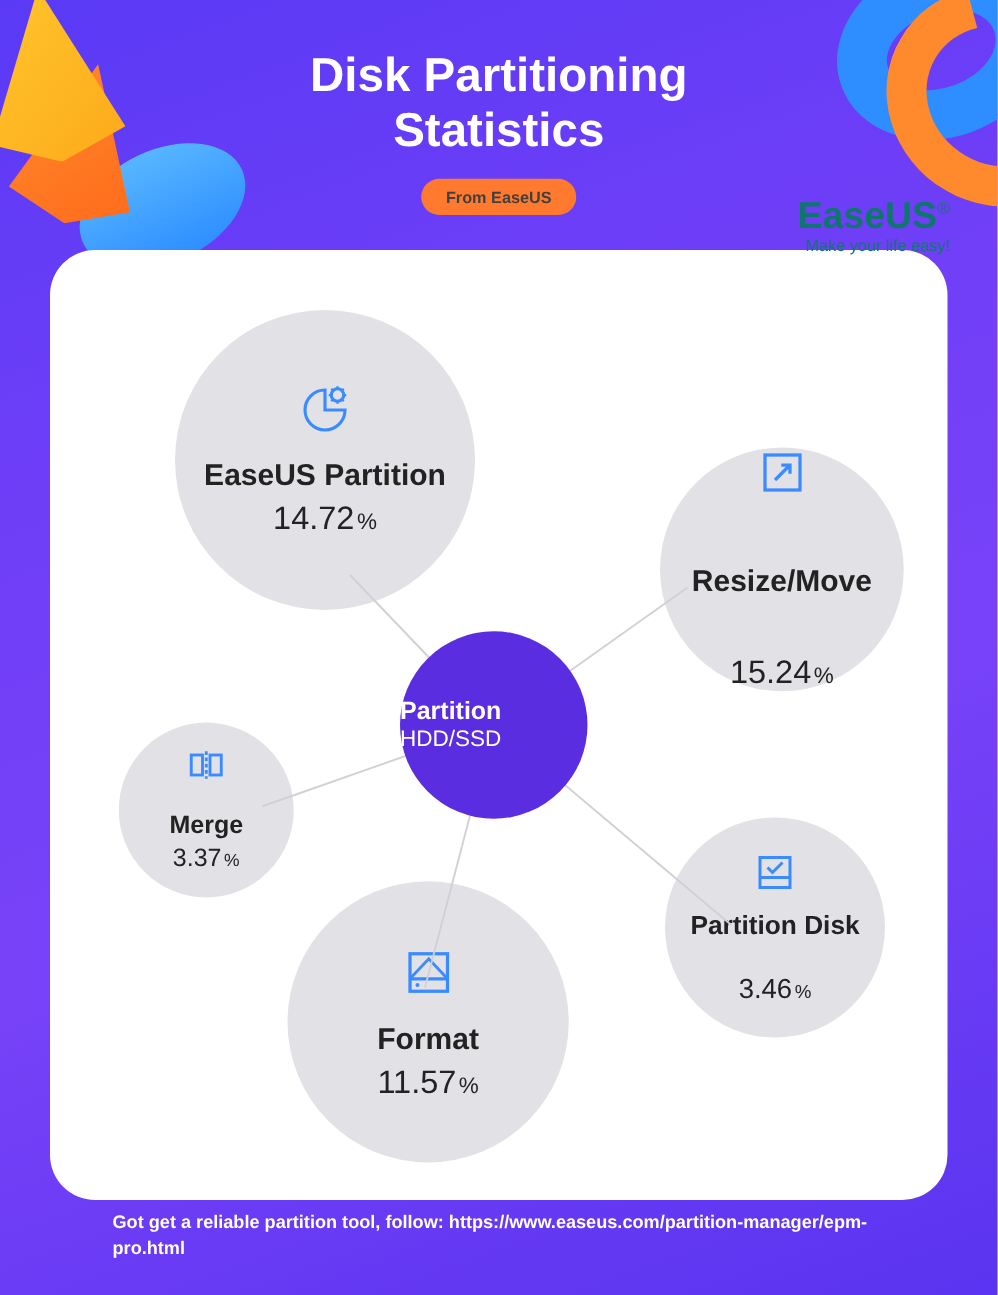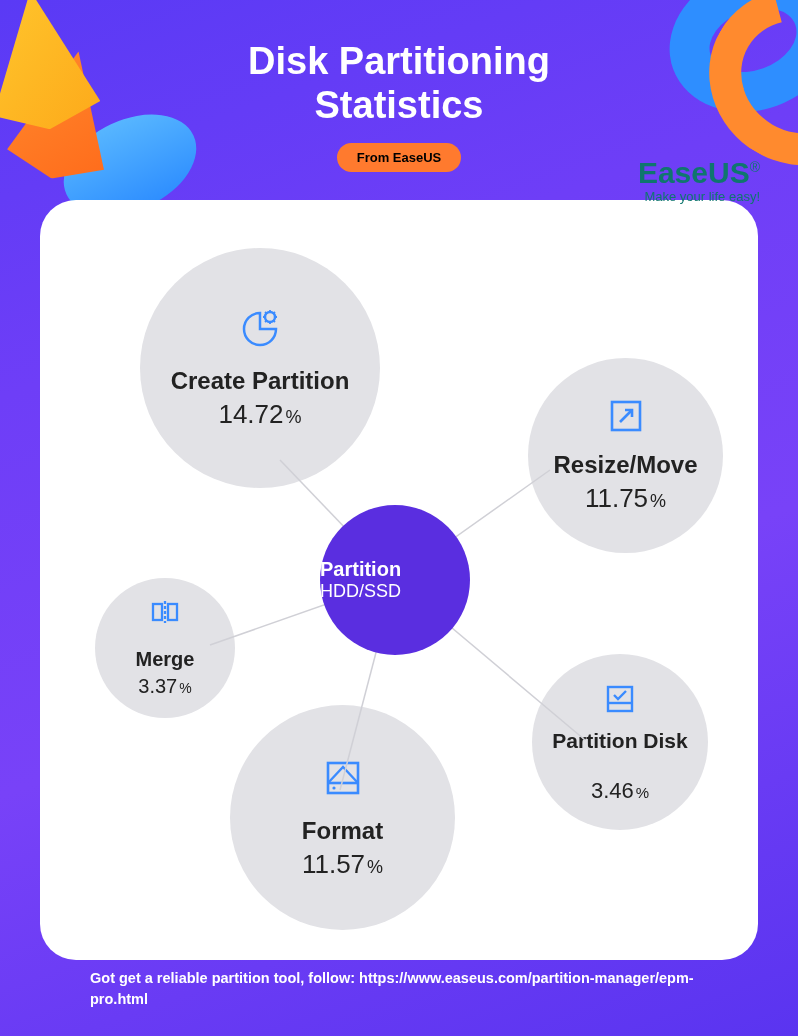--- a/index.html
+++ b/index.html
@@ -78,21 +78,21 @@
     color: #fff;
     font-size: 38px;
     font-weight: 800;
     line-height: 1.15;
   }
   .badge {
     display: inline-block;
     margin-top: 16px;
     padding: 7px 20px;
     background: #ff7a2e;
-    color: #000000;
+    color: #404040;
     font-size: 13px;
     font-weight: 600;
     border-radius: 20px;
   }
 
   .brand {
     position: absolute;
     top: 156px;
     right: 38px;
     text-align: right;
@@ -123,21 +123,21 @@
     align-items: center;
     justify-content: center;
     text-align: center;
     color: #222;
   }
   .node-label { font-weight: 800; font-size: 24px; }
   .node-value { font-size: 26px; margin-top: 4px; font-weight: 400;}
   .node-value .pct { font-size: 18px; margin-left: 2px; }
 
   .node-create { width: 240px; height: 240px; top: 48px; left: 100px; }
-  .node-resize { width: 195px; height: 195px; top: 158px; right: 35px; }
+  .node-resize { width: 195px; height: 195px; top: 158px; right: 35px; gap: 38px; }
   .node-merge  { width: 140px; height: 140px; top: 378px; left: 55px; }
   .node-merge .node-label { font-size: 20px; margin-top: 12px; }
   .node-merge .node-value { font-size: 20px; }
   .node-merge .node-value .pct { font-size: 14px; }
   .node-format { width: 225px; height: 225px; bottom: 30px; left: 190px; }
   .node-pdisk  { width: 176px; height: 176px; bottom: 130px; right: 50px; }
   .node-pdisk .node-label { font-size: 21px; }
   .node-pdisk .node-value { font-size: 22px; margin-top: 25px; }
   .node-pdisk .node-value .pct { font-size: 15px; }
 
@@ -219,34 +219,34 @@
   </svg>
 
   <div class="node node-create">
     <div class="icon">
       <svg width="44" height="44" viewBox="0 0 44 44" fill="none" stroke="#3a8bff" stroke-width="2.5">
         <path d="M22 6 A16 16 0 1 0 38 22 L22 22 Z"></path>
         <circle cx="32" cy="10" r="5"></circle>
         <path d="M32 3v3M32 14v3M25 10h3M36 10h3M27 5l2 2M35 13l2 2M27 15l2-2M35 7l2-2" stroke-width="1.8"></path>
       </svg>
     </div>
-    <div class="node-label">Create Partition</div>
+    <div class="node-label">EaseUS Partition</div>
     <div class="node-value"><span>14.72</span><span class="pct">%</span></div>
   </div>
 
   <div class="node node-resize">
     <div class="icon">
       <svg width="38" height="38" viewBox="0 0 38 38" fill="none" stroke="#3a8bff" stroke-width="2.6">
         <rect x="5" y="5" width="28" height="28"></rect>
         <path d="M13 25 L25 13"></path>
         <path d="M18 13 H25 V20"></path>
       </svg>
     </div>
     <div class="node-label">Resize/Move</div>
-    <div class="node-value"><span>11.75</span><span class="pct">%</span></div>
+    <div class="node-value"><span>15.24</span><span class="pct">%</span></div>
   </div>
 
   <div class="node node-merge">
     <div class="icon">
       <svg width="30" height="28" viewBox="0 0 30 28" fill="none" stroke="#3a8bff" stroke-width="2.3">
         <rect x="3" y="6" width="9" height="16"></rect>
         <rect x="18" y="6" width="9" height="16"></rect>
         <line x1="15" y1="3" x2="15" y2="25" stroke-dasharray="3 2"></line>
       </svg>
     </div>

